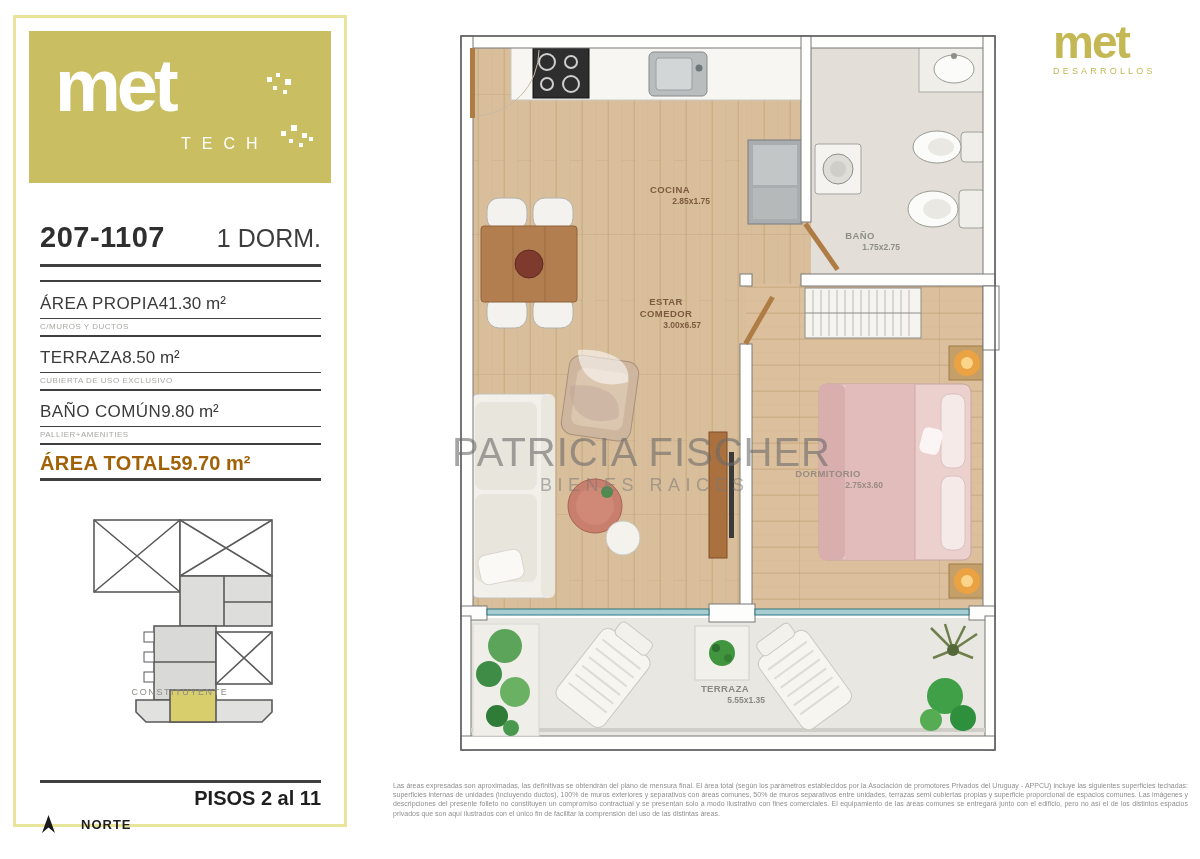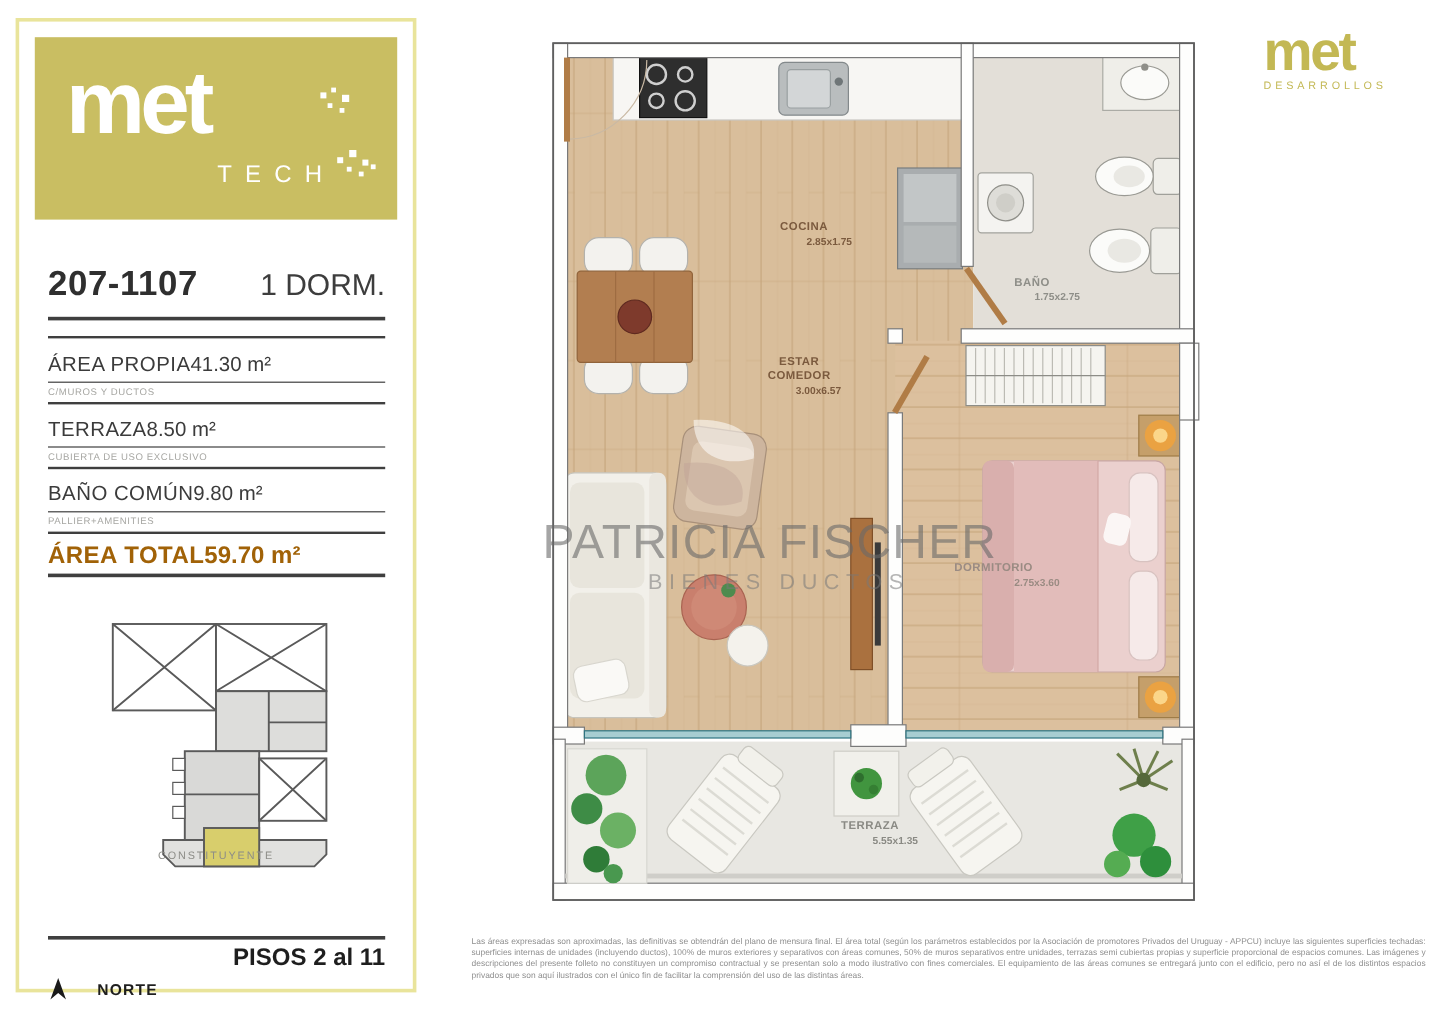--- a/index.html
+++ b/index.html
@@ -5,38 +5,38 @@
   html,body{margin:0;padding:0;background:#fff;}
   .page{position:relative;width:1200px;height:859px;background:#ffffff;overflow:hidden;
         font-family:"Liberation Sans",sans-serif;color:#3a3a3a;}
 
   
   .card{position:absolute;left:13px;top:15px;width:334px;height:812px;background:#fff;
         border:3px solid #E9E49B;box-sizing:border-box;}
   .logo-block{position:absolute;left:13px;top:13px;width:302px;height:152px;background:#C9BE62;}
   .logo-met{position:absolute;left:26px;top:18px;font-size:74px;font-weight:700;color:#fff;
             letter-spacing:-4px;line-height:1;}
-  .logo-sub{position:absolute;left:152px;top:104px;font-size:20px;font-weight:400;color:#fff;
+  .logo-sub{position:absolute;left:152px;top:104px;font-size:16px;font-weight:400;color:#fff;
             letter-spacing:11px;}
   .dots{position:absolute;}
   .dots span{position:absolute;background:#fff;}
 
   .hdr{position:absolute;left:24px;right:23px;top:203px;display:flex;justify-content:space-between;align-items:baseline;}
   .hdr .num{font-size:29px;font-weight:700;letter-spacing:.5px;color:#2f2f2f;}
   .hdr .typ{font-size:25px;font-weight:400;color:#3d3d3d;}
   .rule{position:absolute;left:24px;right:23px;background:#3f3f3f;}
 
   .arow{position:absolute;left:24px;right:23px;display:flex;justify-content:flex-start;align-items:baseline;}
   .arow .lab{font-size:17px;font-weight:500;letter-spacing:.4px;color:#3b3b3b;}
   .arow .val{font-size:17px;font-weight:400;color:#3b3b3b;}
   .anote{position:absolute;left:24px;font-size:8px;letter-spacing:.5px;color:#A7A7A3;font-weight:500;}
   .trow .lab,.trow .val{font-size:20px;font-weight:800;color:#a16207;}
 
   .keyplan{position:absolute;left:68px;top:496px;}
-  .street{position:absolute;left:44px;top:690px;width:240px;text-align:center;
+  .street{position:absolute;left:44px;top:669px;width:240px;text-align:center;
           font-size:9px;letter-spacing:1.6px;color:#8D8D88;}
 
   .foot-north{position:absolute;left:24px;top:796px;display:flex;align-items:center;gap:24px;}
   .foot-north .nlab{font-size:13px;font-weight:700;letter-spacing:1px;color:#1e1e1e;}
   .foot-pisos{position:absolute;right:23px;top:769px;font-size:20px;font-weight:800;color:#1e1e1e;}
 
   
   .plan{position:absolute;left:453px;top:28px;width:550px;height:730px;}
   .room-label{position:absolute;text-align:center;line-height:1.25;}
   .room-label .rn{font-size:9.5px;font-weight:700;letter-spacing:.4px;}
@@ -404,21 +404,21 @@
       <div class="rn">TERRAZA</div>
       <div class="rd">5.55x1.35</div>
     </div>
   </div>
 
   <svg class="wm-mark" width="110" height="85" viewBox="0 0 110 85">
     <path d="M38,2 C70,0 92,14 88,34 C60,42 38,30 38,2 Z" fill="rgba(255,255,255,0.55)"></path>
     <path d="M30,38 C62,34 84,48 78,70 C50,80 28,66 30,38 Z" fill="rgba(190,160,150,0.40)"></path>
   </svg>
   <div class="wm1">PATRICIA FISCHER</div>
-  <div class="wm2">BIENES DUCTOS</div>
+  <div class="wm2">BIENES RAICES</div>
 
   <div class="devlogo">
     <div class="dev-met">met</div>
     <div class="dev-sub">DESARROLLOS</div>
   </div>
 
   <div class="disc">Las áreas expresadas son aproximadas, las definitivas se obtendrán del plano de mensura final. El área total (según los parámetros establecidos por la Asociación de promotores Privados del Uruguay - APPCU) incluye las siguientes superficies techadas: superficies internas de unidades (incluyendo ductos), 100% de muros exteriores y separativos con áreas comunes, 50% de muros separativos entre unidades, terrazas semi cubiertas propias y superficie proporcional de espacios comunes. Las imágenes y descripciones del presente folleto no constituyen un compromiso contractual y se presentan solo a modo ilustrativo con fines comerciales. El equipamiento de las áreas comunes se entregará junto con el edificio, pero no así el de los distintos espacios privados que son aquí ilustrados con el único fin de facilitar la comprensión del uso de las distintas áreas.</div>
 
 </div>
 

